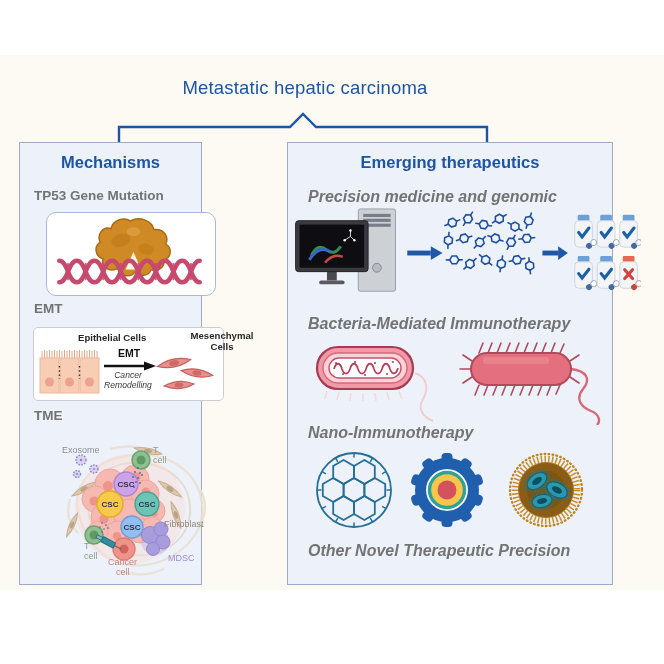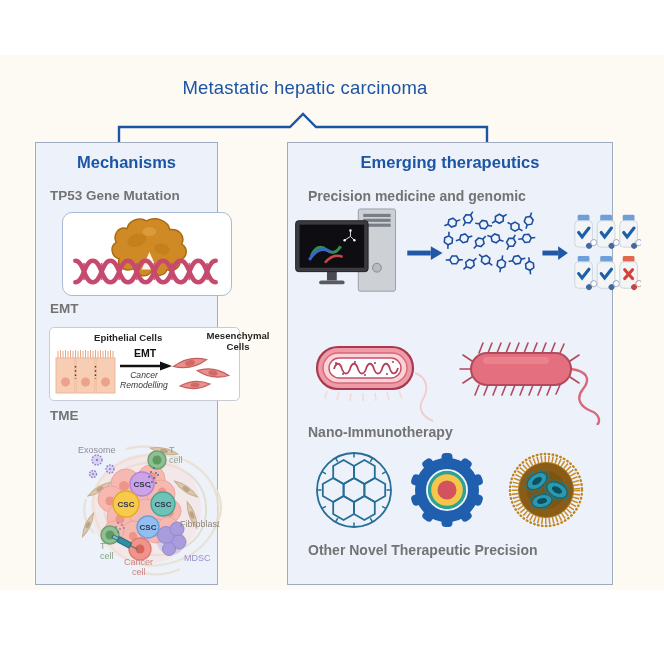--- a/index.html
+++ b/index.html
@@ -3,27 +3,27 @@
 <meta charset="utf-8">
 <style>
   html,body{margin:0;padding:0;background:#ffffff;}
   .page{position:relative;width:664px;height:664px;background:#ffffff;overflow:hidden;
         font-family:"Liberation Sans","DejaVu Sans",sans-serif;}
   .stage{position:absolute;left:0;top:55px;width:664px;height:535px;background:#fcfaf2;}
   .title{position:absolute;left:120px;top:77px;width:370px;text-align:center;
          font-size:18.5px;font-weight:normal;color:#1d55a4;letter-spacing:.2px;}
   .bracket{position:absolute;left:105px;top:108px;}
   .panel{position:absolute;top:142px;background:#edf2fa;border:1.6px solid #9fabc0;box-sizing:border-box;}
-  .panel-left{left:35px;width:183px;height:443px;}
+  .panel-left{left:19px;width:183px;height:443px;}
   .panel-right{left:287px;width:326px;height:443px;}
   .phead{position:absolute;top:10px;left:0;width:100%;text-align:center;
          font-size:16.5px;font-weight:bold;color:#1d55a4;}
   .shead{position:absolute;font-weight:bold;color:#737373;white-space:nowrap;}
   .shead.l{font-size:13.5px;}
-  .shead.r{font-size:14px;}
+  .shead.r{font-size:16px;font-style:italic;}
   .whitebox{position:absolute;background:#ffffff;box-sizing:border-box;}
   .tp53box{left:26px;top:69px;width:170px;height:84px;border:1.6px solid #a8bbd6;border-radius:10px;}
   .emtbox{left:13px;top:184px;width:191px;height:74px;border:1px solid #c9ccd4;border-radius:5px;}
   .emtlabel{position:absolute;font-size:9.6px;font-weight:bold;color:#262626;line-height:1.1;padding-left:38px;}
   .emtarrowlbl{position:absolute;left:70px;top:19px;width:50px;text-align:center;
                font-size:10.5px;font-weight:bold;color:#111;}
   .tissue{position:absolute;left:62px;top:43px;width:64px;text-align:center;
           font-style:italic;font-size:8.6px;color:#3a3a3a;line-height:1.15;}
   svg{display:block;}
   .absvg{position:absolute;}
@@ -391,20 +391,21 @@
               <line x1="344" y1="64" x2="336" y2="73"></line>
           </g>
           <g transform="translate(348,80) rotate(-35)">
               <rect x="-6" y="-3" width="6" height="6" rx="3" fill="#c2473e"></rect>
               <rect x="0" y="-3" width="6" height="6" rx="3" fill="#fff" stroke="#d09c97"></rect>
             </g>
         </g>
       </g>
     </svg>
 
+    <div class="shead r" style="left:20px;top:172px;">Bacteria-Mediated Immunotherapy</div>
 
     <svg class="absvg" style="left:15px;top:190px;" width="330" height="92" viewBox="0 0 330 92">
       <g>
         <g stroke="#f6d7da" stroke-width="1.5">
           <line x1="24" y1="58" x2="22" y2="66"></line>
             <line x1="36" y1="59" x2="34" y2="67"></line>
           <line x1="48" y1="60" x2="47" y2="68"></line>
             <line x1="60" y1="60" x2="60" y2="68"></line>
           <line x1="72" y1="60" x2="73" y2="68"></line>
             <line x1="84" y1="59" x2="86" y2="67"></line>

